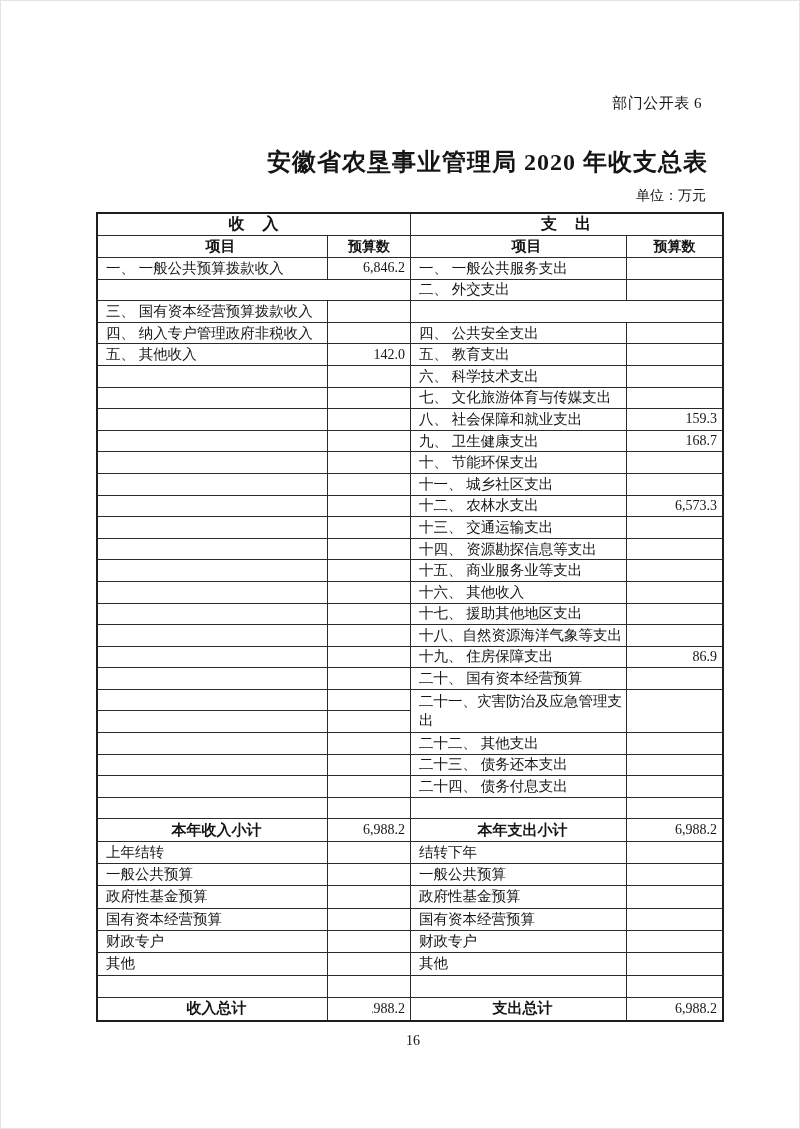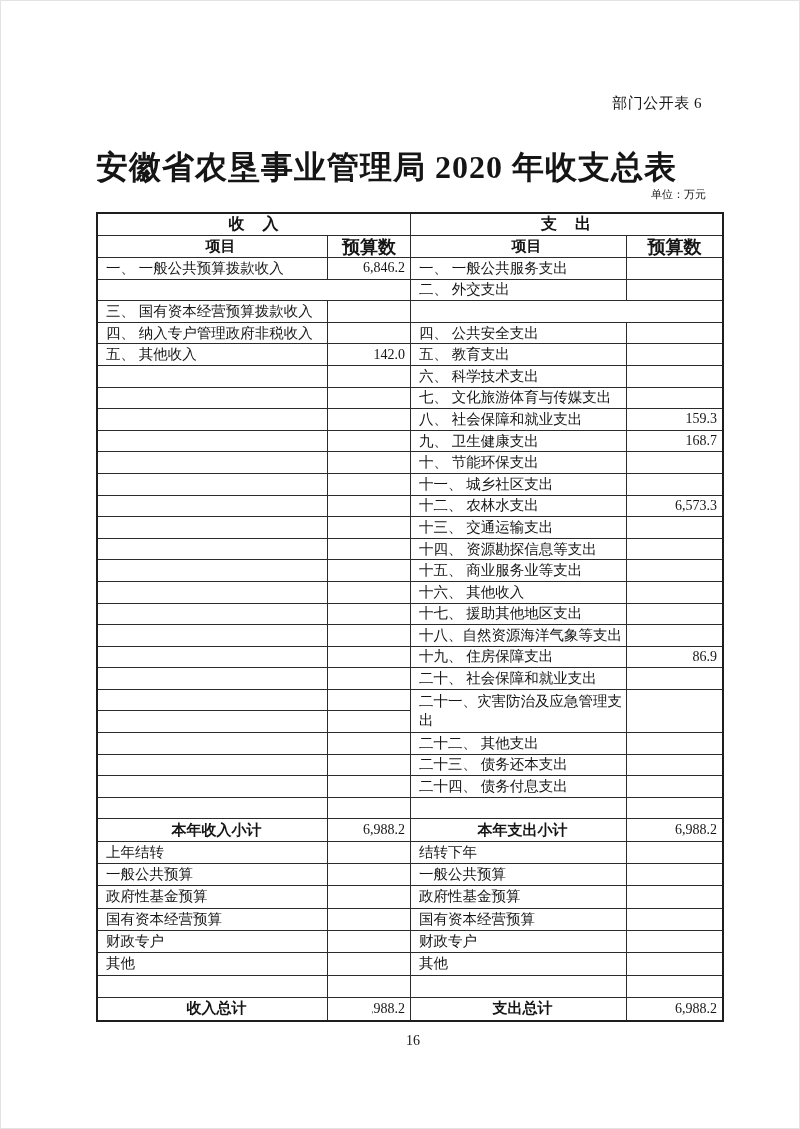--- a/index.html
+++ b/index.html
@@ -2,23 +2,23 @@
 <html><head>
 <meta charset="utf-8">
 <style>
   html,body{margin:0;padding:0;}
   body{
     width:800px;height:1129px;background:#ffffff;position:relative;
     font-family:"Liberation Serif","DejaVu Serif",serif;color:#151515;
     outline:1px solid #e3e3e3;outline-offset:-1px;overflow:hidden;
   }
   .doc-label{position:absolute;top:94px;right:98px;font-size:15px;letter-spacing:0.5px;}
-  .title{position:absolute;top:146px;left:96px;width:612px;text-align:left;
-         font-size:32px;font-weight:700;letter-spacing:1px;white-space:nowrap;}
-  .unit-note{position:absolute;top:187px;right:94px;font-size:11px;}
+  .title{position:absolute;top:146px;left:96px;width:612px;text-align:right;
+         font-size:24px;font-weight:700;letter-spacing:1px;white-space:nowrap;}
+  .unit-note{position:absolute;top:187px;right:94px;font-size:14px;}
   .budget-table{
     position:absolute;top:212px;left:96px;width:628px;box-sizing:border-box;
     border:2px solid #1e1e1e;display:flex;background:#fff;
   }
   .half{display:flex;flex-direction:column;box-sizing:border-box;}
   .half.left{width:313px;border-right:1px solid #2b2b2b;}
   .half.right{flex:1;}
   .rows-body{display:contents;}
   .row{display:flex;box-sizing:border-box;border-bottom:1px solid #2b2b2b;
        height:21.6px;flex:0 0 auto;background:#fff;}
@@ -28,21 +28,21 @@
   .rows-body > .row:last-child{border-bottom:none;gap:44px;}
   .cell{display:flex;align-items:center;box-sizing:border-box;overflow:hidden;}
   .cell.lbl{padding-left:8px;border-right:1px solid #2b2b2b;font-size:14.5px;
             white-space:nowrap;}
   .half.left  .cell.lbl{flex:0 0 230px;width:230px;}
   .half.right .cell.lbl{flex:0 0 216px;width:216px;}
   .cell.val{flex:1;justify-content:flex-end;padding-right:5px;font-size:14px;}
   .row.r-head .cell{flex:1;justify-content:center;font-weight:700;
                     font-size:16px;letter-spacing:1px;border-right:none;padding:0;}
   .row.r-cols .cell.lbl{justify-content:center;padding-left:16px;font-weight:700;font-size:15px;}
-  .row.r-cols .cell.val{justify-content:center;padding-right:0;font-weight:700;font-size:18px;}
+  .row.r-cols .cell.val{justify-content:center;padding-right:0;font-weight:700;font-size:14px;}
   .row.sum .cell.lbl{justify-content:center;padding-left:8px;font-weight:700;font-size:15px;}
   .row.indent .cell.lbl{padding-left:8px;}
   .row.tall .cell.lbl{white-space:normal;line-height:19px;word-break:break-all;}
   .page-number{position:absolute;top:1033px;left:413px;transform:translateX(-50%);
                font-size:14px;}
 </style>
 </head>
 <body>
 
 <div class="doc-label">部门公开表 6</div>
@@ -222,21 +222,21 @@
         </div><div class="row">
           <div class="cell lbl">十七、 援助其他地区支出</div>
           <div class="cell val"></div>
         </div><div class="row">
           <div class="cell lbl">十八、自然资源海洋气象等支出</div>
           <div class="cell val"></div>
         </div><div class="row">
           <div class="cell lbl">十九、 住房保障支出</div>
           <div class="cell val">86.9</div>
         </div><div class="row">
-          <div class="cell lbl">二十、 社会保障和就业支出</div>
+          <div class="cell lbl">二十、 国有资本经营预算</div>
           <div class="cell val"></div>
         </div><div class="row tall">
           <div class="cell lbl">二十一、灾害防治及应急管理支出</div>
           <div class="cell val"></div>
         </div><div class="row">
           <div class="cell lbl">二十二、 其他支出</div>
           <div class="cell val"></div>
         </div><div class="row">
           <div class="cell lbl">二十三、 债务还本支出</div>
           <div class="cell val"></div>

